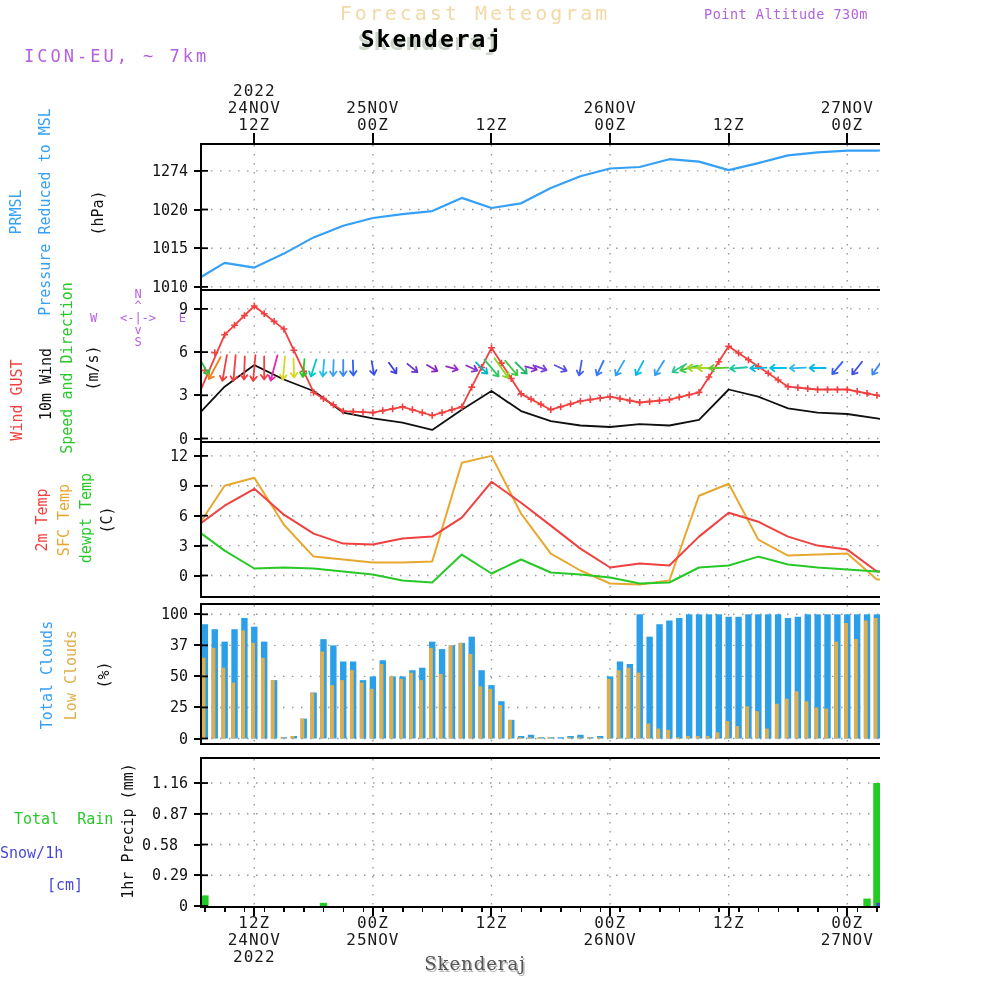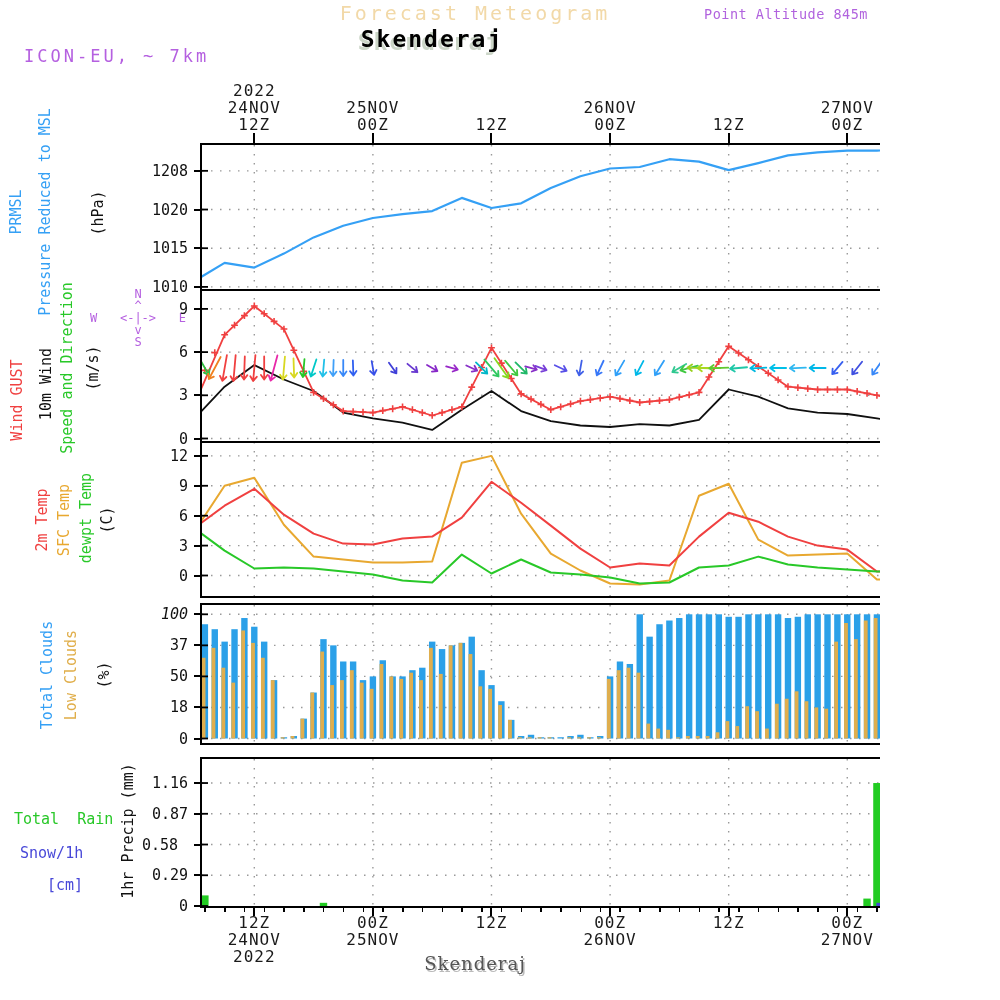--- a/index.html
+++ b/index.html
@@ -31,21 +31,21 @@
   svg{position:absolute;overflow:visible;}
 </style>
 </head>
 <body>
 
 <div id="fig">
 
   <div class="abs title-forecast mono">Forecast Meteogram</div>
   <div class="abs title-station mono">Skenderaj</div>
   <div class="abs meta mono">
-    <div class="m2">Point Altitude 845m</div>
+    <div class="m2">Point Altitude 730m</div>
   </div>
   <div class="abs model-label mono">ICON-EU, ~ 7km</div>
   <div class="abs watermark serif">by Angel</div>
 
   <div class="abs rot c-blue" style="left:-64px;top:203px;width:160px;">PRMSL</div>
   <div class="abs rot c-blue" style="left:-70px;top:203px;width:230px;transform:rotate(-90deg) translateX(0);left:-70px;">Pressure Reduced to MSL</div>
   <div class="abs rot c-black" style="left:58px;top:204px;width:80px;">(hPa)</div>
 
   <div class="abs rot c-red" style="left:-53px;top:391px;width:140px;">Wind GUST</div>
   <div class="abs rot c-black" style="left:-24px;top:375px;width:140px;">10m Wind</div>
@@ -67,21 +67,21 @@
   <div class="abs rot c-red" style="left:-23px;top:511px;width:130px;">2m Temp</div>
   <div class="abs rot c-orange" style="left:-1px;top:511px;width:130px;">SFC Temp</div>
   <div class="abs rot c-green" style="left:11px;top:509px;width:150px;">dewpt Temp</div>
   <div class="abs rot c-black" style="left:67px;top:511px;width:80px;">(C)</div>
 
   <div class="abs rot c-blue" style="left:-28px;top:666px;width:150px;">Total Clouds</div>
   <div class="abs rot c-cloudtan" style="left:1px;top:666px;width:140px;">Low Clouds</div>
   <div class="abs rot c-black" style="left:64px;top:666px;width:80px;">(%)</div>
 
   <div class="abs precip-lab c-green mono" style="left:14px;top:810px;text-align:right;">Total  Rain</div>
-  <div class="abs precip-lab c-snow mono" style="left:20px;top:844px;">Snow/1h</div>
+  <div class="abs precip-lab c-snow mono" style="left:0;top:844px;">Snow/1h</div>
   <div class="abs precip-lab c-snow mono" style="left:47px;top:876px;">[cm]</div>
   <div class="abs rot c-black" style="left:40px;top:822px;width:175px;">1hr Precip (mm)</div>
 
   <div class="abs footer-station serif">Skenderaj</div>
 
   <svg id="svg-main" class="abs" style="left:200px;top:143px;" width="766" height="455">
       <line x1="54.297999999999995" y1="2" x2="54.297999999999995" y2="453" stroke="#999" stroke-width="1.4" stroke-dasharray="1.5 7.5"></line>
       <line x1="172.89399999999998" y1="2" x2="172.89399999999998" y2="453" stroke="#999" stroke-width="1.4" stroke-dasharray="1.5 7.5"></line>
       <line x1="291.48999999999995" y1="2" x2="291.48999999999995" y2="453" stroke="#999" stroke-width="1.4" stroke-dasharray="1.5 7.5"></line>
       <line x1="410.08599999999996" y1="2" x2="410.08599999999996" y2="453" stroke="#999" stroke-width="1.4" stroke-dasharray="1.5 7.5"></line>
@@ -465,21 +465,21 @@
       <line x1="1" y1="26.040000000000006" x2="8" y2="26.040000000000006" stroke="#000" stroke-width="1.8"></line>
     </svg>
 
   <div id="axis-layer">
       <div class="ylab mono" style="left:114px;top:277.9px;">1010</div>
       <div class="tick" style="left:194px;top:285.9px;width:7px;height:2px;"></div>
       <div class="ylab mono" style="left:114px;top:239.215px;">1015</div>
       <div class="tick" style="left:194px;top:247.215px;width:7px;height:2px;"></div>
       <div class="ylab mono" style="left:114px;top:200.53px;">1020</div>
       <div class="tick" style="left:194px;top:208.53px;width:7px;height:2px;"></div>
-      <div class="ylab mono" style="left:114px;top:161.845px;">1208</div>
+      <div class="ylab mono" style="left:114px;top:161.845px;">1274</div>
       <div class="tick" style="left:194px;top:169.845px;width:7px;height:2px;"></div>
       <div class="ylab mono" style="left:114px;top:429.5px;">0</div>
       <div class="tick" style="left:194px;top:437.5px;width:7px;height:2px;"></div>
       <div class="ylab mono" style="left:114px;top:386.3px;">3</div>
       <div class="tick" style="left:194px;top:394.3px;width:7px;height:2px;"></div>
       <div class="ylab mono" style="left:114px;top:343.1px;">6</div>
       <div class="tick" style="left:194px;top:351.1px;width:7px;height:2px;"></div>
       <div class="ylab mono" style="left:114px;top:299.9px;">9</div>
       <div class="tick" style="left:194px;top:307.9px;width:7px;height:2px;"></div>
       <div class="ylab mono" style="left:114px;top:566.5px;">0</div>
@@ -487,27 +487,27 @@
       <div class="ylab mono" style="left:114px;top:536.5899999999999px;">3</div>
       <div class="tick" style="left:194px;top:544.5899999999999px;width:7px;height:2px;"></div>
       <div class="ylab mono" style="left:114px;top:506.68000000000006px;">6</div>
       <div class="tick" style="left:194px;top:514.6800000000001px;width:7px;height:2px;"></div>
       <div class="ylab mono" style="left:114px;top:476.77px;">9</div>
       <div class="tick" style="left:194px;top:484.77px;width:7px;height:2px;"></div>
       <div class="ylab mono" style="left:114px;top:446.86px;">12</div>
       <div class="tick" style="left:194px;top:454.86px;width:7px;height:2px;"></div>
       <div class="ylab mono" style="left:114px;top:729.5px;">0</div>
       <div class="tick" style="left:194px;top:737.5px;width:7px;height:2px;"></div>
-      <div class="ylab mono" style="left:114px;top:698.45px;">18</div>
+      <div class="ylab mono" style="left:114px;top:698.45px;">25</div>
       <div class="tick" style="left:194px;top:706.45px;width:7px;height:2px;"></div>
       <div class="ylab mono" style="left:114px;top:667.4px;">50</div>
       <div class="tick" style="left:194px;top:675.4px;width:7px;height:2px;"></div>
       <div class="ylab mono" style="left:114px;top:636.35px;">37</div>
       <div class="tick" style="left:194px;top:644.35px;width:7px;height:2px;"></div>
-      <div class="ylab mono" style="left:114px;top:605.3px;font-style:italic;">100</div>
+      <div class="ylab mono" style="left:114px;top:605.3px;">100</div>
       <div class="tick" style="left:194px;top:613.3px;width:7px;height:2px;"></div>
       <div class="ylab mono" style="left:114px;top:897px;">0</div>
       <div class="tick" style="left:194px;top:905px;width:7px;height:2px;"></div>
       <div class="ylab mono" style="left:114px;top:866.26px;">0.29</div>
       <div class="tick" style="left:194px;top:874.26px;width:7px;height:2px;"></div>
       <div class="ylab mono" style="left:104px;top:835.52px;">0.58</div>
       <div class="tick" style="left:194px;top:843.52px;width:7px;height:2px;"></div>
       <div class="ylab mono" style="left:114px;top:804.78px;">0.87</div>
       <div class="tick" style="left:194px;top:812.78px;width:7px;height:2px;"></div>
       <div class="ylab mono" style="left:114px;top:774.04px;">1.16</div>

